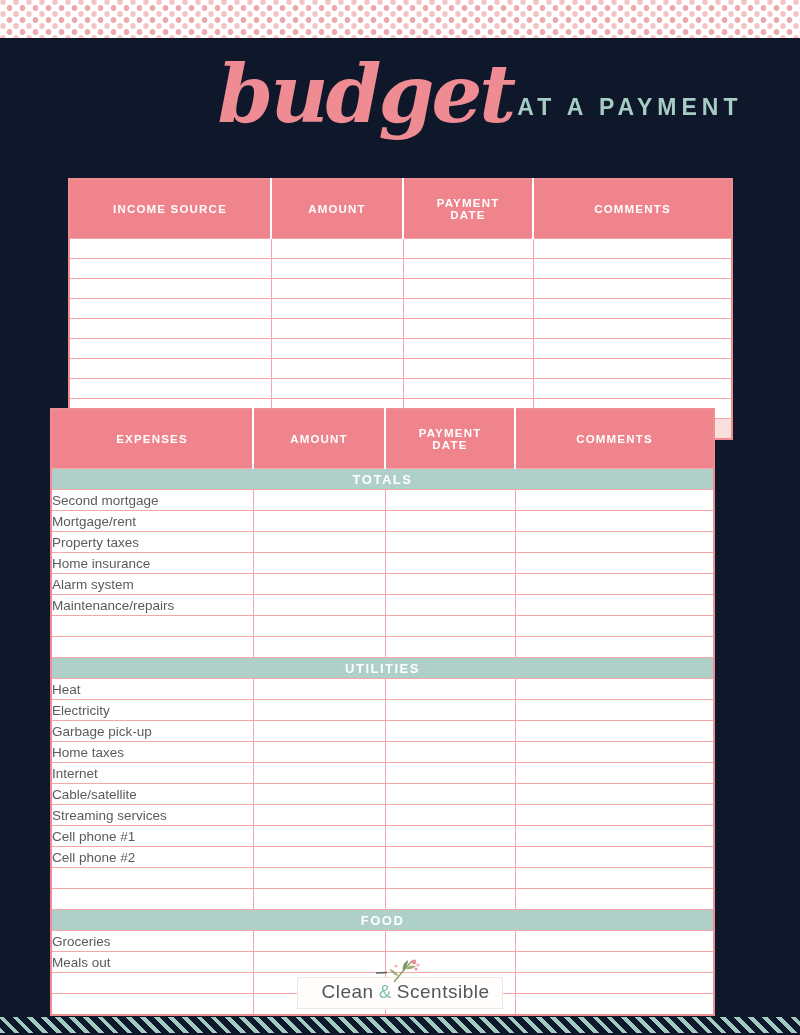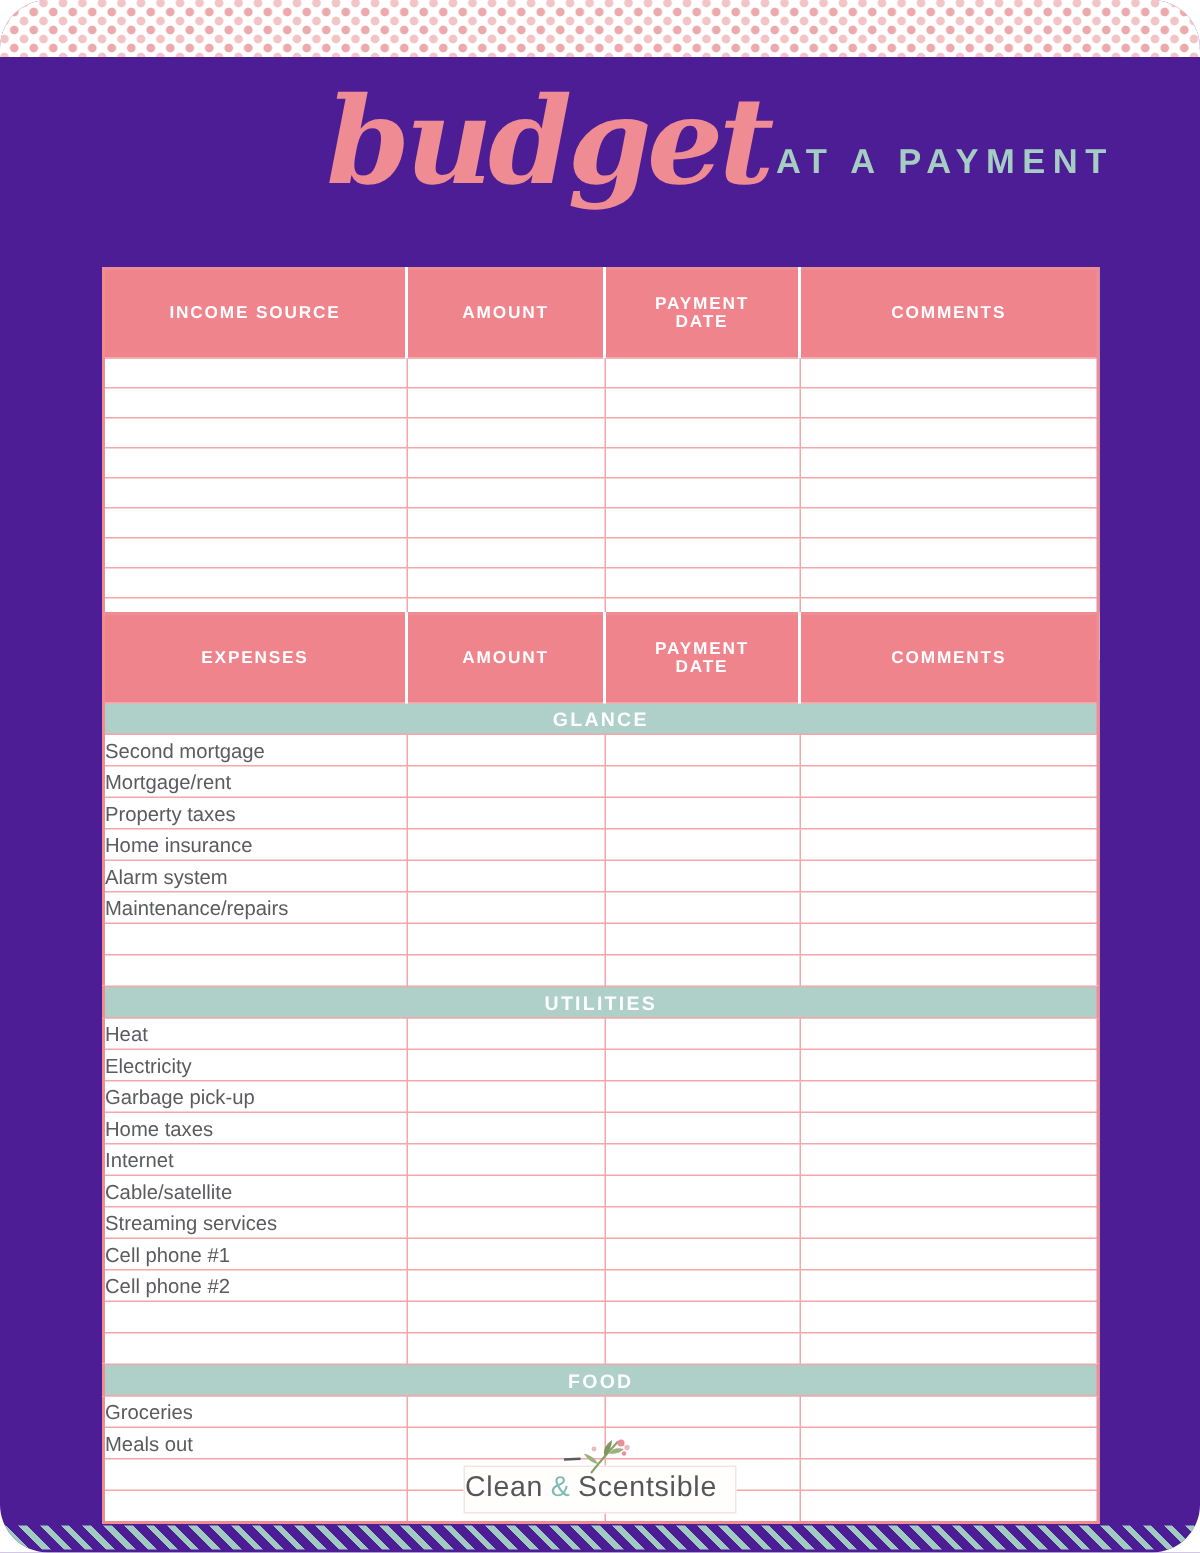--- a/index.html
+++ b/index.html
@@ -1,17 +1,17 @@
 <!DOCTYPE html>
 <html><head>
 <meta charset="utf-8">
 <style>
   html,body{margin:0;padding:0;background:#ffffff;}
-  .page{position:relative;width:800px;height:1035px;background:#4c1d95;overflow:hidden;
-        font-family:"Liberation Sans",sans-serif;border-radius:32px;}
+  .page{position:relative;width:800px;height:1035px;background:#0f172a;overflow:hidden;
+        font-family:"Liberation Sans",sans-serif;}
 
   
   .dots-band{position:absolute;top:0;left:0;width:800px;height:38px;background-color:#fff;
     background-image:
       radial-gradient(circle,#edaaad 2.6px,rgba(0,0,0,0) 3.2px),
       radial-gradient(circle,#f3c4c5 2.6px,rgba(0,0,0,0) 3.2px);
     background-size:13px 12px,13px 12px;
     background-position:3px 2px,9.5px 8px;}
 
   
@@ -28,26 +28,26 @@
     height:20px;border-right:2px solid #ffffff;padding:17px;text-align:center;}
   .grid th:last-child{border-right:none;}
   .grid td{border:1px solid #f4a6a9;height:19px;padding:0;font-size:13.5px;color:#5a5b5e;}
   .exp td{height:20px;}
   .label-cell{padding-left:8px;text-align:left;}
   .band td{background:#aed0c8;color:#ffffff;font-weight:bold;font-size:13px;letter-spacing:1.5px;
     text-align:center;height:20px;border-left:2px solid #ee8d92;border-right:2px solid #ee8d92;}
   .totals td{background:#fbdfdd;}
   .totals td.label-cell{color:#ef9095;font-weight:bold;font-size:12.5px;letter-spacing:0.8px;}
   #income-table{position:absolute;top:178px;left:68px;}
-  #expenses-table{position:absolute;top:408px;left:68px;}
+  #expenses-table{position:absolute;top:408px;left:50px;}
 
   
   .brand{position:absolute;top:958px;left:0;width:800px;display:flex;flex-direction:column;align-items:center;}
   .brand-icon{margin-bottom:-7px;position:relative;z-index:2;}
-  .brand-box{border:1px solid #f3e6df;background:#fffefc;padding:3px 12px 5px 0;
+  .brand-box{border:1px solid #f3e6df;background:#fffefc;padding:3px 12px 5px 23px;
     font-size:19px;letter-spacing:0.5px;color:#55565a;font-weight:normal;}
   .amp{color:#7fbdb3;margin:0 5px;}
 
   
   .stripe-band{position:absolute;left:0;bottom:2px;width:800px;height:16px;
     background-image:repeating-linear-gradient(45deg,#a0cbc0 0 4px,rgba(0,0,0,0) 4px 10px);}
 </style>
 </head>
 <body>
 
@@ -149,21 +149,21 @@
     <thead>
       <tr>
         <th>EXPENSES</th>
         <th>AMOUNT</th>
         <th>PAYMENT DATE</th>
         <th>COMMENTS</th>
       </tr>
     </thead>
     <tbody id="expenses-body">
         <tr class="band">
-          <td colspan="4">GLANCE</td>
+          <td colspan="4">TOTALS</td>
         </tr>
         <tr>
           <td class="label-cell">Second mortgage</td>
           <td></td>
           <td></td>
           <td></td>
         </tr>
         <tr>
           <td class="label-cell">Mortgage/rent</td>
           <td></td>

